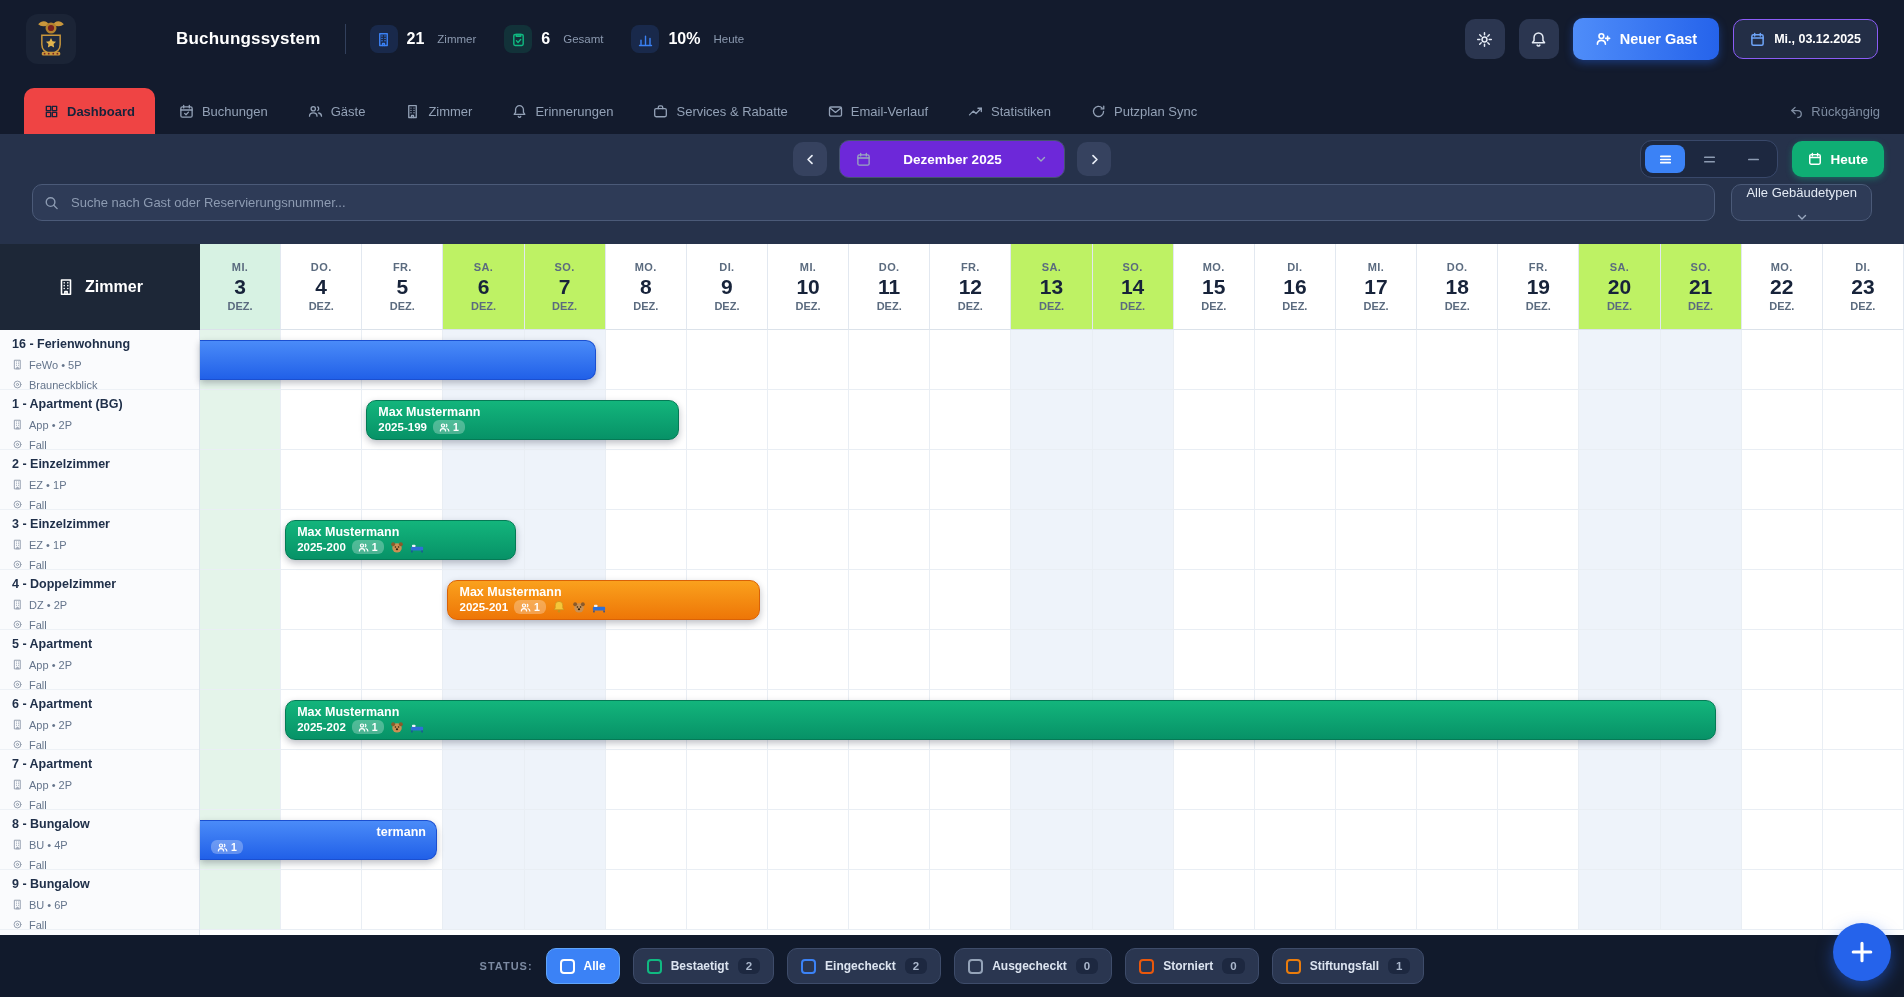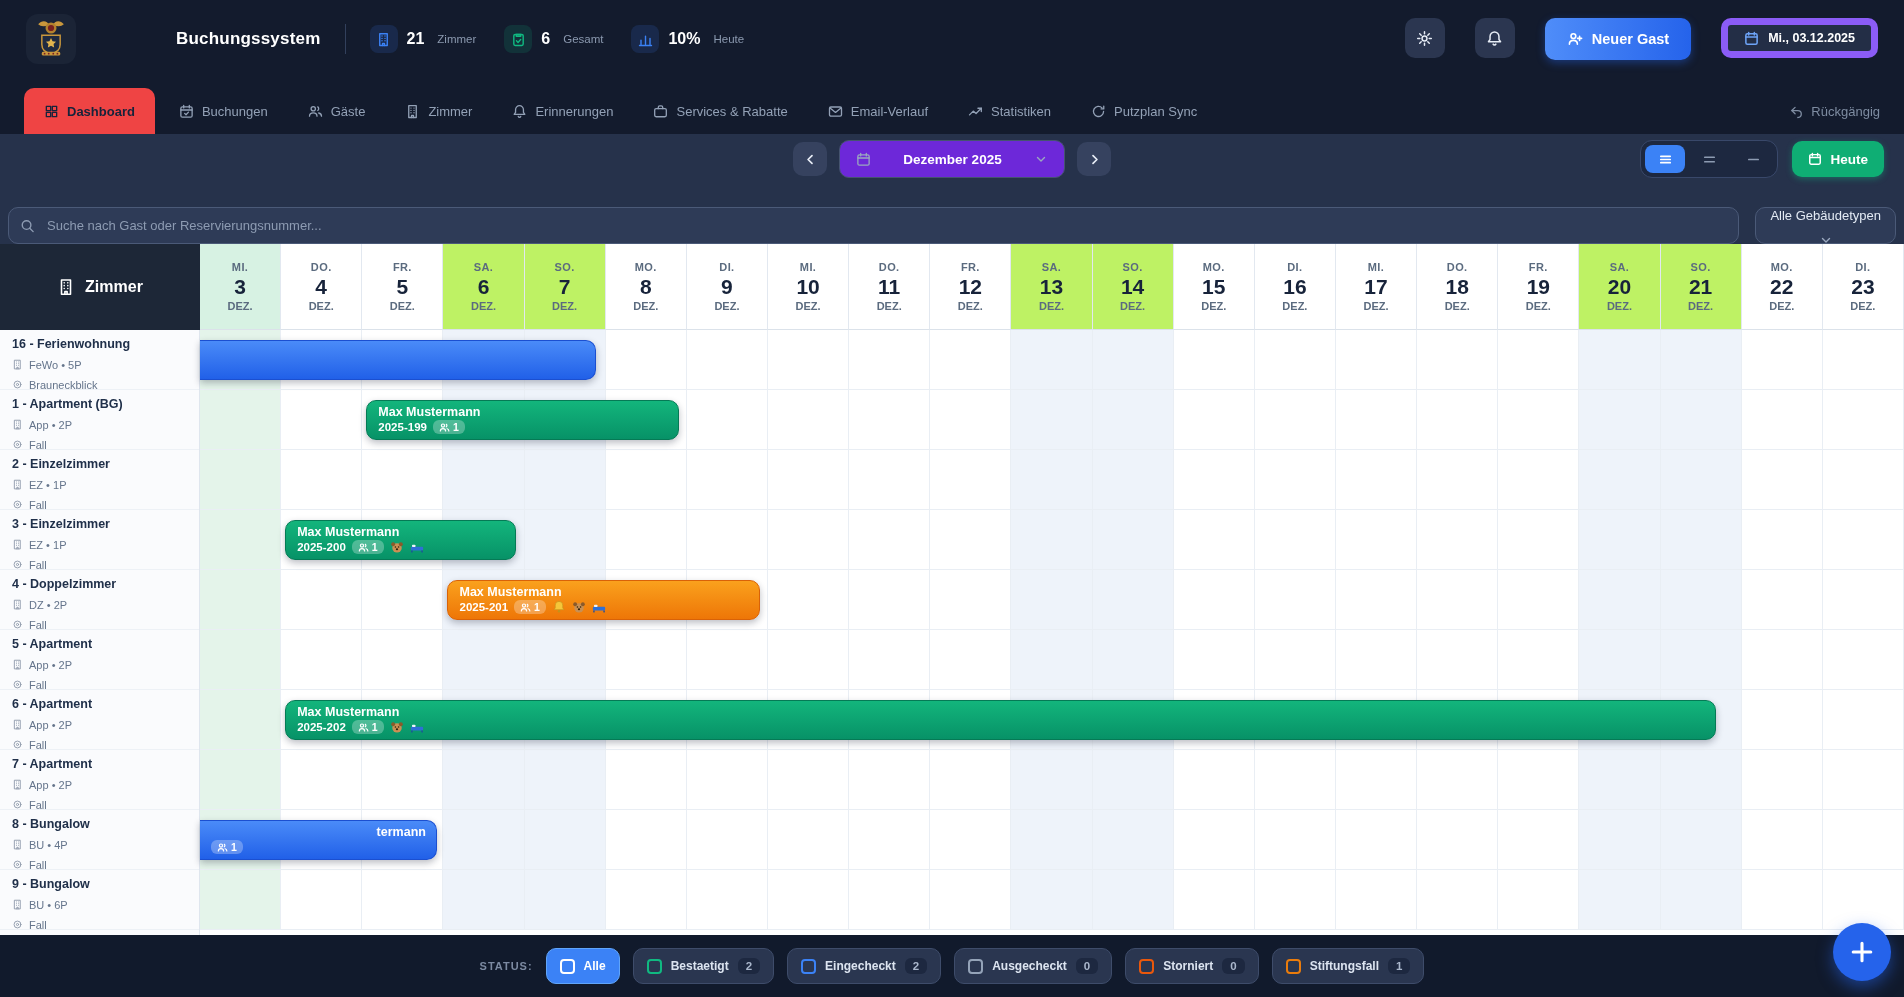--- a/index.html
+++ b/index.html
@@ -11,24 +11,24 @@
   
   .topbar { height:78px; background:#131b2d; display:flex; align-items:center; padding:0 26px; flex:0 0 auto; }
   .logo { width:50px; height:50px; border-radius:12px; background:#1b2436; display:flex; align-items:center; justify-content:center; }
   .app-title { color:#fff; font-size:17px; font-weight:bold; margin-left:100px; letter-spacing:.2px; }
   .hdr-divider { width:1px; height:30px; background:#32405c; margin:0 24px; }
   .stats { display:flex; align-items:center; gap:28px; }
   .stat { display:flex; align-items:center; gap:9px; }
   .stat-ic { width:28px; height:28px; border-radius:8px; display:flex; align-items:center; justify-content:center; }
   .stat-val { color:#fff; font-size:16px; font-weight:bold; }
   .stat-lab { color:#8b99af; font-size:11.5px; margin-left:4px; }
-  .topbar-right { margin-left:auto; display:flex; gap:30px; }
+  .topbar-right { margin-left:auto; display:flex; align-items:center; gap:14px; }
   .icon-btn { width:40px; height:40px; border-radius:10px; background:#2b3650; border:none; color:#e6ecf5; display:flex; align-items:center; justify-content:center; cursor:pointer; }
   .btn-newguest { height:42px; padding:0 22px; border:none; border-radius:10px; background:linear-gradient(90deg,#4f8df9,#2563eb); color:#fff; font-size:14.5px; font-weight:bold; display:flex; align-items:center; gap:9px; cursor:pointer; box-shadow:0 3px 8px rgba(37,99,235,.4); font-family:inherit; }
-  .date-chip { height:40px; padding:0 16px; border-radius:10px; background:#232e46; border:7px solid #8b5cf6; color:#fff; font-size:12.5px; font-weight:bold; display:flex; align-items:center; gap:9px; }
+  .date-chip { height:40px; padding:0 16px; border-radius:10px; background:#232e46; border:1px solid #8b5cf6; color:#fff; font-size:12.5px; font-weight:bold; display:flex; align-items:center; gap:9px; }
   .date-chip .ic { color:#6ea4f7; }
 
   
   .tabbar { height:56px; background:#131b2d; display:flex; align-items:flex-end; padding:0 24px; flex:0 0 auto; }
   .tabs { display:flex; align-items:flex-end; gap:8px; }
   .tab { height:46px; display:flex; align-items:center; gap:8px; padding:0 16px; color:#93a1b6; font-size:13px; background:transparent; border:none; cursor:pointer; font-family:inherit; white-space:nowrap; }
   .tab.active { background:#ef4444; color:#16233b; font-weight:bold; border-radius:10px 10px 0 0; padding:0 20px; }
   .undo-btn { margin-left:auto; height:46px; display:flex; align-items:center; gap:7px; color:#7e8ca1; font-size:13px; background:none; border:none; cursor:pointer; font-family:inherit; }
 
   
@@ -38,21 +38,21 @@
   .month-dd { height:38px; min-width:226px; padding:16px 16px; border-radius:10px; background:#6d28d9; border:1px solid #45546f; color:#fff; font-size:13.5px; font-weight:bold; display:flex; align-items:center; gap:12px; cursor:pointer; font-family:inherit; justify-content:space-between; }
   .month-dd .cal { color:#9aa8bf; }
   .month-dd .chev { color:#9aa8bf; }
   .toolbar-right { margin-left:auto; display:flex; align-items:center; gap:14px; }
   .view-toggle { display:flex; align-items:center; gap:4px; background:#1d2840; border:1px solid #39486a; border-radius:12px; padding:4px; }
   .vt-btn { width:40px; height:28px; border:none; border-radius:8px; background:transparent; color:#8d9bb2; display:flex; align-items:center; justify-content:center; cursor:pointer; }
   .vt-btn.active { background:#3b82f6; color:#fff; }
   .btn-today { height:36px; padding:0 16px; border:none; border-radius:10px; background:#0fae74; color:#fff; font-size:13.5px; font-weight:bold; display:flex; align-items:center; gap:8px; cursor:pointer; font-family:inherit; box-shadow:0 2px 6px rgba(16,185,129,.4); }
 
   
-  .searchrow { height:60px; background:#26324b; display:flex; align-items:flex-end; gap:16px; padding:0 8px; flex:0 0 auto; }
+  .searchrow { height:60px; background:#26324b; display:flex; align-items:flex-start; gap:16px; padding:0 32px; flex:0 0 auto; }
   .search-wrap { flex:1; position:relative; }
   .search-wrap .ic { position:absolute; left:12px; top:50%; transform:translateY(-50%); color:#8d9bb2; }
   .search-input { width:100%; height:37px; border-radius:10px; background:#2e3b57; border:1px solid #4b5a78; color:#e8eef7; font-size:13px; padding:0 12px 0 38px; font-family:inherit; outline:none; }
   .search-input::placeholder { color:#8d9bb2; }
   .bt-filter { height:37px; padding:0 14px; border-radius:10px; background:#2e3b57; border:1px solid #4b5a78; color:#e3eaf4; font-size:13px; display:flex; align-items:center; gap:10px; cursor:pointer; font-family:inherit;flex-direction:column; }
   .bt-filter .ic { color:#9aa8bf; }
 
   
   .calendar { flex:1; display:flex; flex-direction:column; background:#fff; overflow:hidden; }
   .cal-header { height:86px; display:flex; flex:0 0 auto; }

